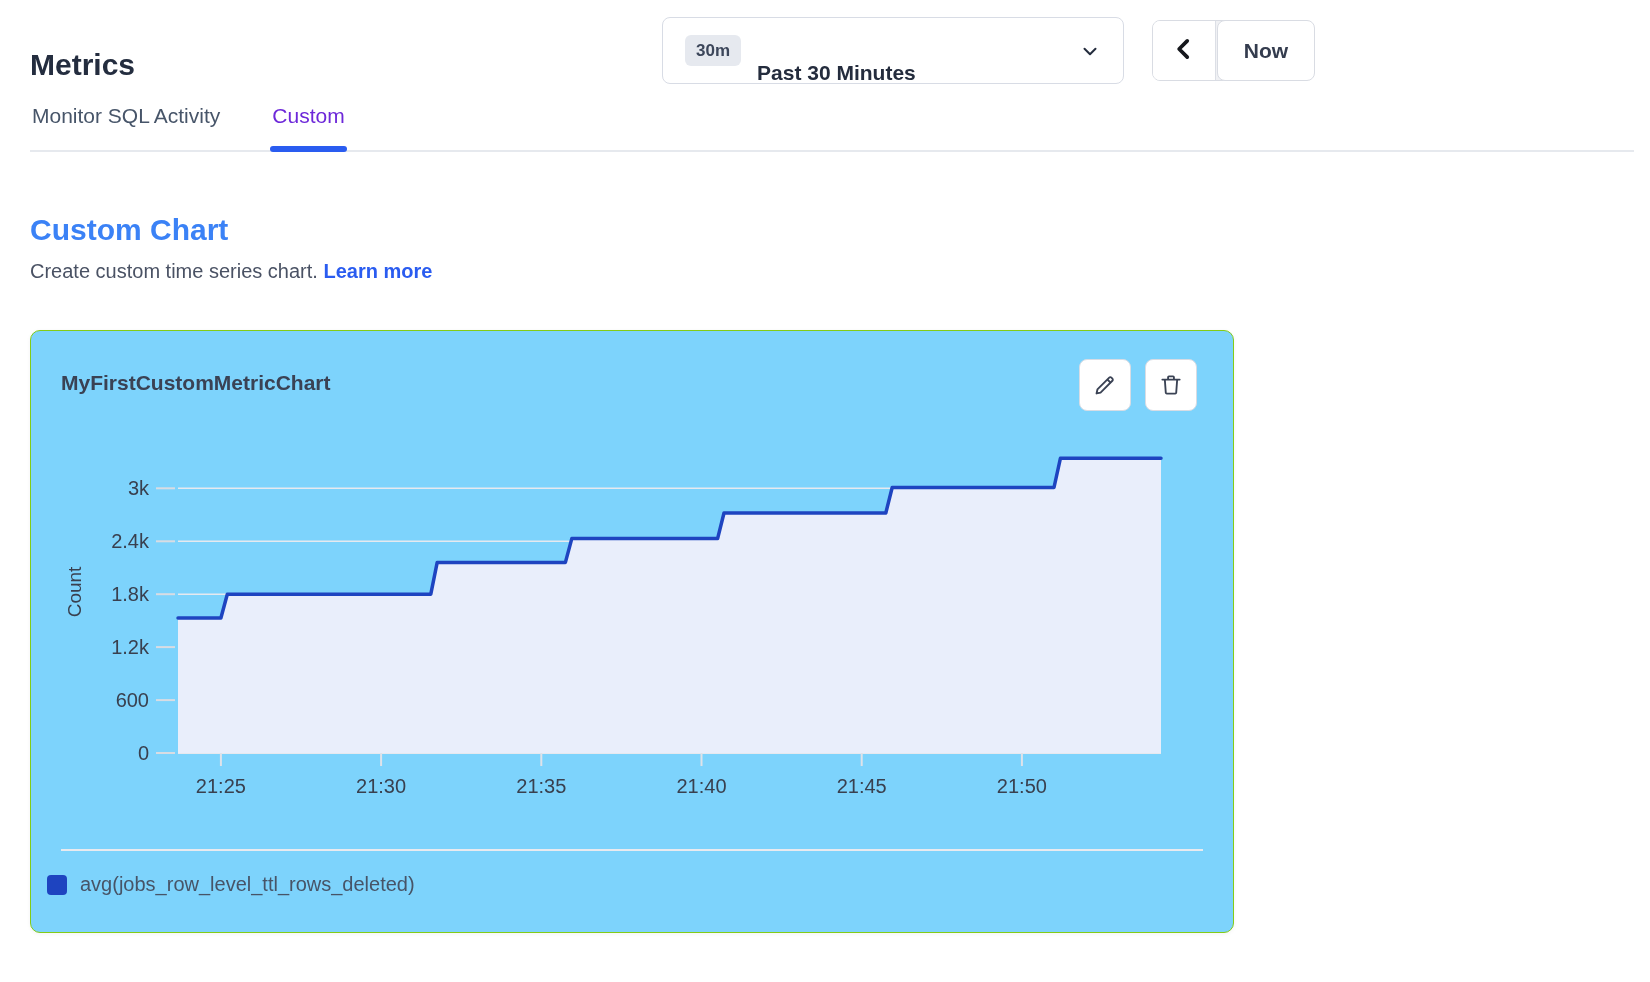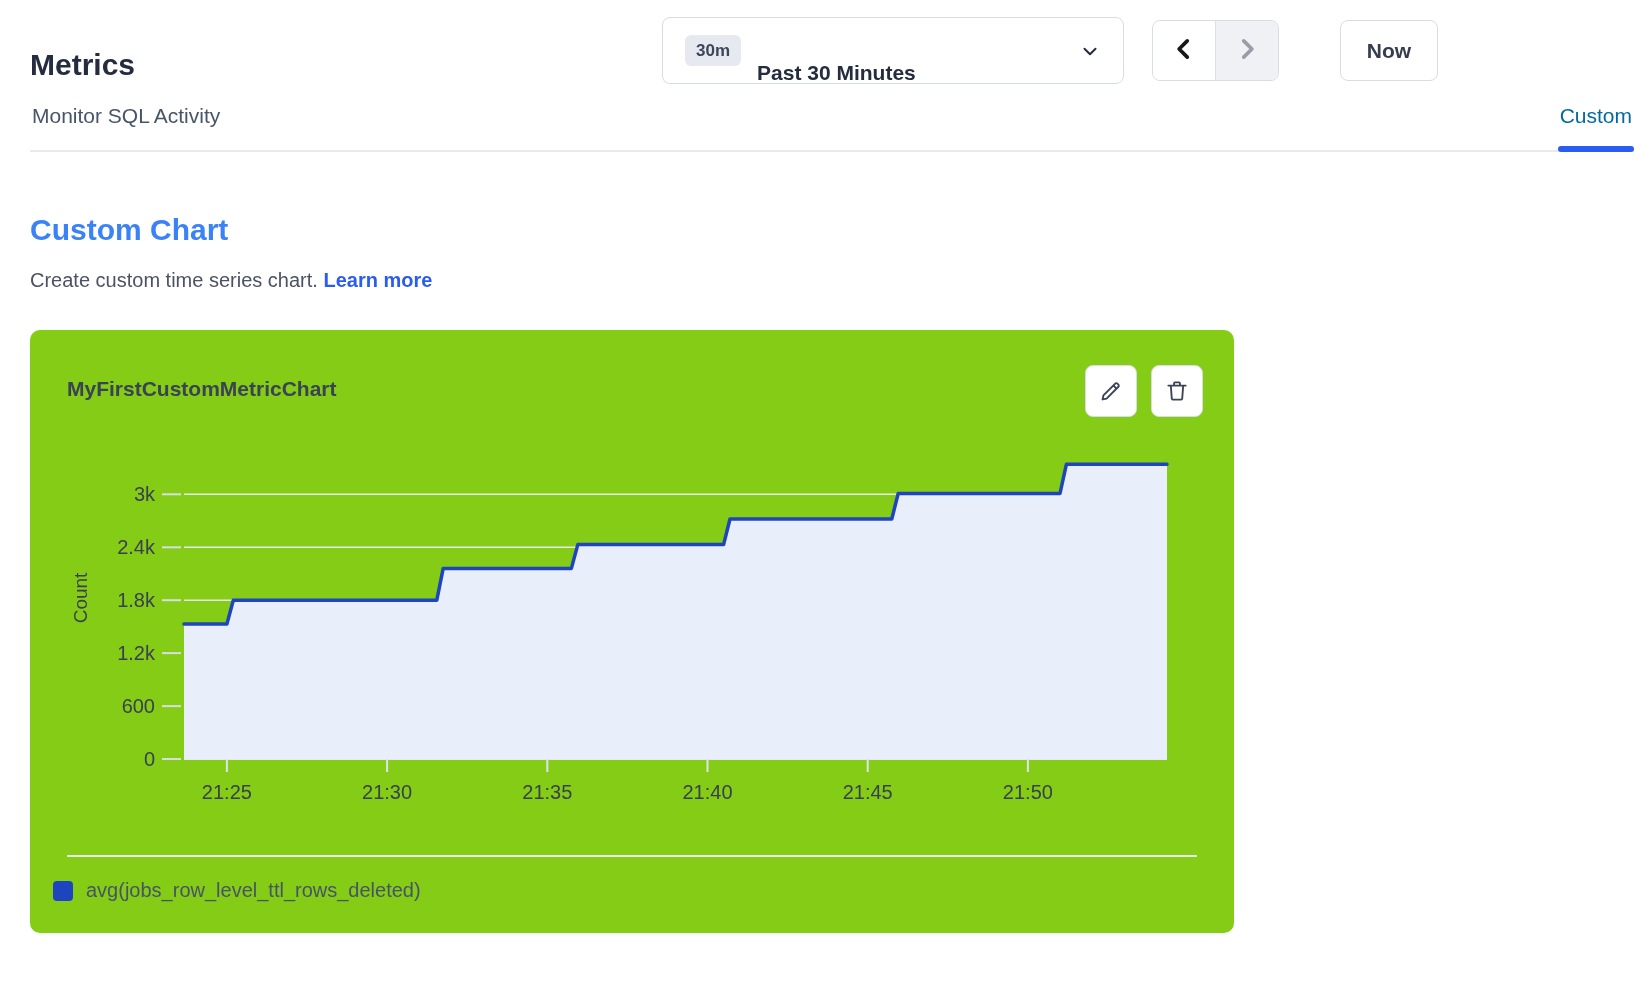--- a/index.html
+++ b/index.html
@@ -15,43 +15,43 @@
   .time-badge{background:#e6e9ef;color:#3c465a;font-size:17px;font-weight:700;
     padding:7px 11px;border-radius:6px;line-height:1;}
   .time-label{margin-left:16px;font-size:21px;font-weight:600;color:#242c3d;margin-top:44px;}
   .time-caret{margin-left:auto;display:flex;align-items:center;}
 
   .arrow-group{position:absolute;left:1152px;top:20px;width:127px;height:61px;box-sizing:border-box;
     border:1px solid #d9dce3;border-radius:8px;overflow:hidden;display:flex;background:#fff;}
   .arrow-btn{flex:1;display:flex;align-items:center;justify-content:center;cursor:pointer;background:#fff;}
   .arrow-btn.disabled{background:#f0f1f4;border-left:1px solid #dcdfe6;cursor:default;}
 
-  .now-btn{position:absolute;left:1340px;top:20px;width:98px;height:61px;box-sizing:border-box;
+  .now-btn{position:absolute;left:1217px;top:20px;width:98px;height:61px;box-sizing:border-box;
     border:1px solid #d9dce3;border-radius:8px;background:#fff;display:flex;align-items:center;
     justify-content:center;font-size:21px;font-weight:600;color:#343c4e;cursor:pointer;}
 
   
   .tabs-row{position:absolute;left:30px;right:16px;top:104px;display:flex;gap:48px;
-    border-bottom:2px solid #e6e9ee;justify-content:space-between;}
+    border-bottom:2px solid #e6e9ee;}
   .tab{position:relative;font-size:21px;color:#475569;padding:0 2px 22px 2px;cursor:pointer;}
-  .tab.active{color:#0369a1;font-weight:500;}
+  .tab.active{color:#6d28d9;font-weight:500;}
   .tab.active::after{content:"";position:absolute;left:0;right:0;bottom:-2px;height:6px;
     border-radius:3px;background:#2a5cf0;}
 
   
   .section-title{position:absolute;left:30px;top:188px;font-size:30px;font-weight:700;color:#3b82f6;}
-  .section-desc{position:absolute;left:30px;top:260px;font-size:20px;color:#4a5264;margin-top:9px;}
+  .section-desc{position:absolute;left:30px;top:260px;font-size:20px;color:#4a5264;}
   .learn-more{color:#2a5cf0;font-weight:600;text-decoration:none;cursor:pointer;}
   .add-chart-btn{position:absolute;left:1433px;top:185px;width:206px;height:64px;box-sizing:border-box;
     background:#5f44e3;border:none;border-radius:6px;display:flex;align-items:center;justify-content:center;
     gap:12px;color:#fff;font-size:21px;font-weight:600;cursor:pointer;font-family:inherit;}
 
   
   .card{position:absolute;left:30px;top:330px;width:1204px;height:603px;box-sizing:border-box;
-    background:#84cc16;border:7px solid #84cc16;border-radius:10px;box-shadow:0 1px 4px rgba(20,30,60,.05);}
+    background:#7dd3fc;border:1px solid #84cc16;border-radius:10px;box-shadow:0 1px 4px rgba(20,30,60,.05);}
   .card-title{position:absolute;left:30px;top:40px;font-size:21px;font-weight:700;color:#3a4254;}
   .icon-btn{position:absolute;top:28px;width:52px;height:52px;box-sizing:border-box;border:1px solid #d8dce4;
     border-radius:8px;background:#fff;display:flex;align-items:center;justify-content:center;cursor:pointer;}
   .icon-btn.edit{left:1048px;}
   .icon-btn.delete{left:1114px;}
 
   .chart-svg{position:absolute;left:30px;top:90px;}
 
   .card-divider{position:absolute;left:30px;right:30px;top:518px;height:2px;background:#e8eaef;}
   .legend{position:absolute;left:16px;right:0;top:542px;display:flex;align-items:center;

